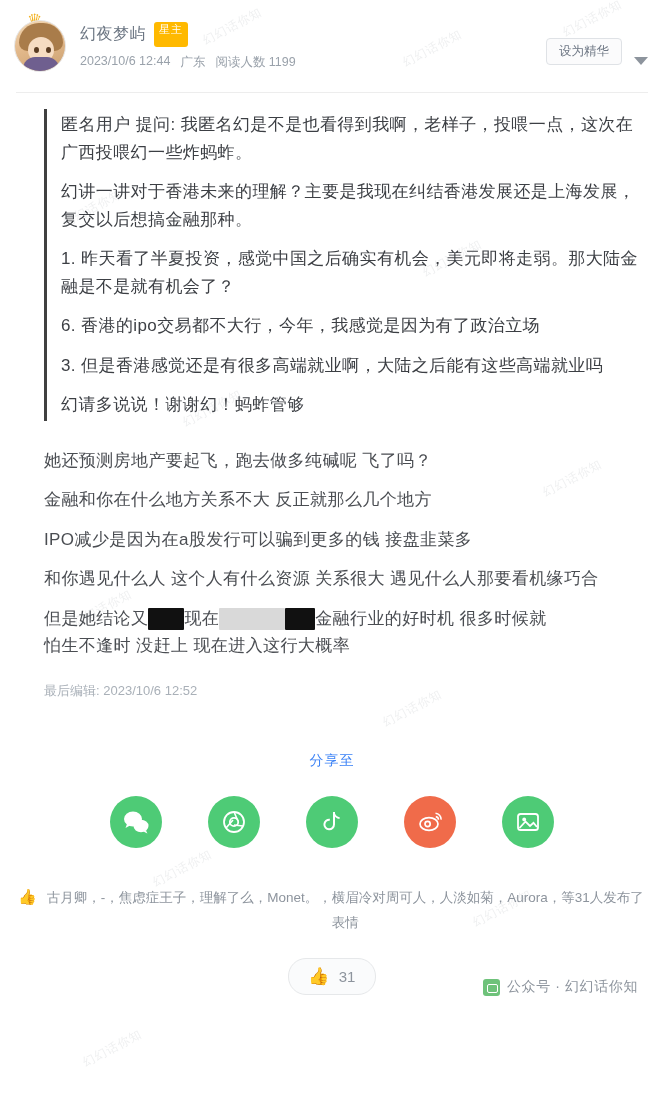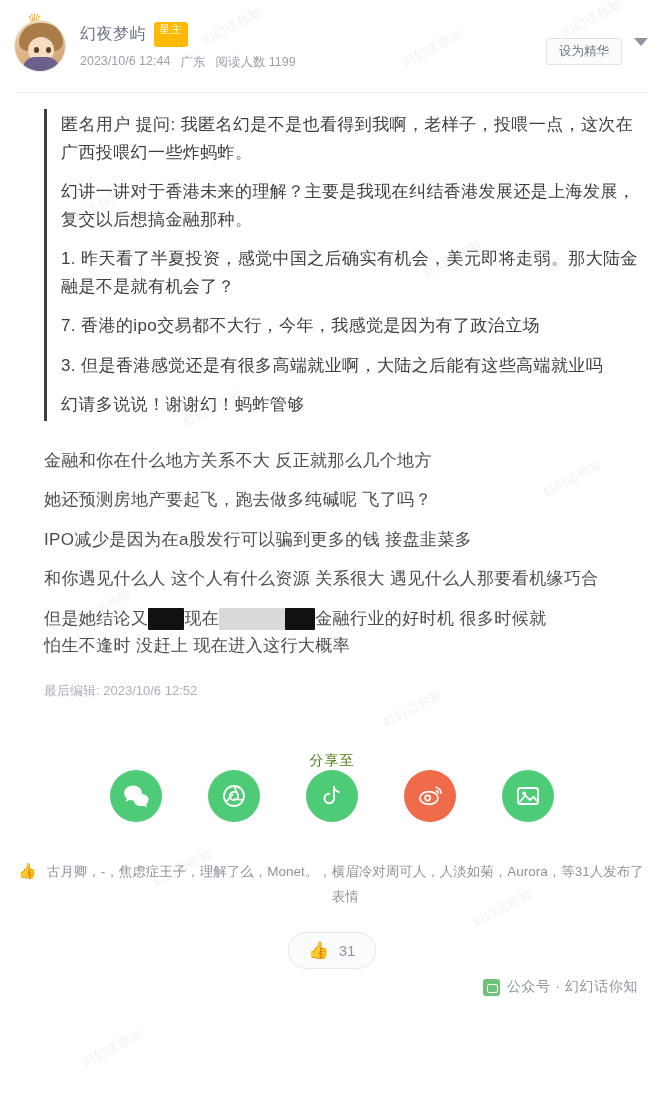--- a/index.html
+++ b/index.html
@@ -111,21 +111,21 @@
   }
   .meta-row {
     margin-top: 7px;
     font-size: 12.5px;
     color: #9aa2ab;
     display: flex;
     gap: 10px;
   }
   .header-right {
     display: flex;
-    align-items: flex-start;
+    align-items: flex-end;
     gap: 12px;
     margin-top: 24px;
   }
   .essence-btn {
     border: 1px solid #dfe2e6;
     background: #fbfbfc;
     color: #6f7885;
     font-size: 12.5px;
     border-radius: 4px;
     padding: 6px 12px;
@@ -181,22 +181,23 @@
     color: #a9b0b8;
   }
 
   
   .share {
     margin-top: 52px;
     text-align: center;
   }
   .share-title {
     font-size: 14px;
-    color: #4d7c0f;
+    color: #3b82f6;
     letter-spacing: 1px;
+    margin-bottom: 26px;
   }
   .share-icons {
     display: flex;
     justify-content: center;
     gap: 46px;
   }
   .s-icon {
     width: 52px;
     height: 52px;
     border-radius: 50%;
@@ -315,28 +316,28 @@
       <span class="caret"></span>
     </div>
   </div>
 
   <div class="divider"></div>
 
   <div class="quote">
     <p>匿名用户 提问: 我匿名幻是不是也看得到我啊，老样子，投喂一点，这次在广西投喂幻一些炸蚂蚱。</p>
     <p>幻讲一讲对于香港未来的理解？主要是我现在纠结香港发展还是上海发展，复交以后想搞金融那种。</p>
     <p>1. 昨天看了半夏投资，感觉中国之后确实有机会，美元即将走弱。那大陆金融是不是就有机会了？</p>
-    <p>7. 香港的ipo交易都不大行，今年，我感觉是因为有了政治立场</p>
+    <p>6. 香港的ipo交易都不大行，今年，我感觉是因为有了政治立场</p>
     <p>3. 但是香港感觉还是有很多高端就业啊，大陆之后能有这些高端就业吗</p>
     <p>幻请多说说！谢谢幻！蚂蚱管够</p>
   </div>
 
   <div class="content">
+    <p>她还预测房地产要起飞，跑去做多纯碱呢 飞了吗？</p>
     <p>金融和你在什么地方关系不大 反正就那么几个地方</p>
-    <p>她还预测房地产要起飞，跑去做多纯碱呢 飞了吗？</p>
     <p>IPO减少是因为在a股发行可以骗到更多的钱 接盘韭菜多</p>
     <p>和你遇见什么人 这个人有什么资源 关系很大 遇见什么人那要看机缘巧合</p>
     <p>
       <span>但是她结论又</span><span class="redact r1"></span><span>现在</span><span class="redact r2"></span><span class="redact r3"></span><span>金融行业的好时机 很多时候就</span>
       <br>
       <span>怕生不逢时 没赶上 现在进入这行大概率</span><span class="redact r4"></span>
     </p>
   </div>
 
   <div class="edited">最后编辑: 2023/10/6 12:52</div>

